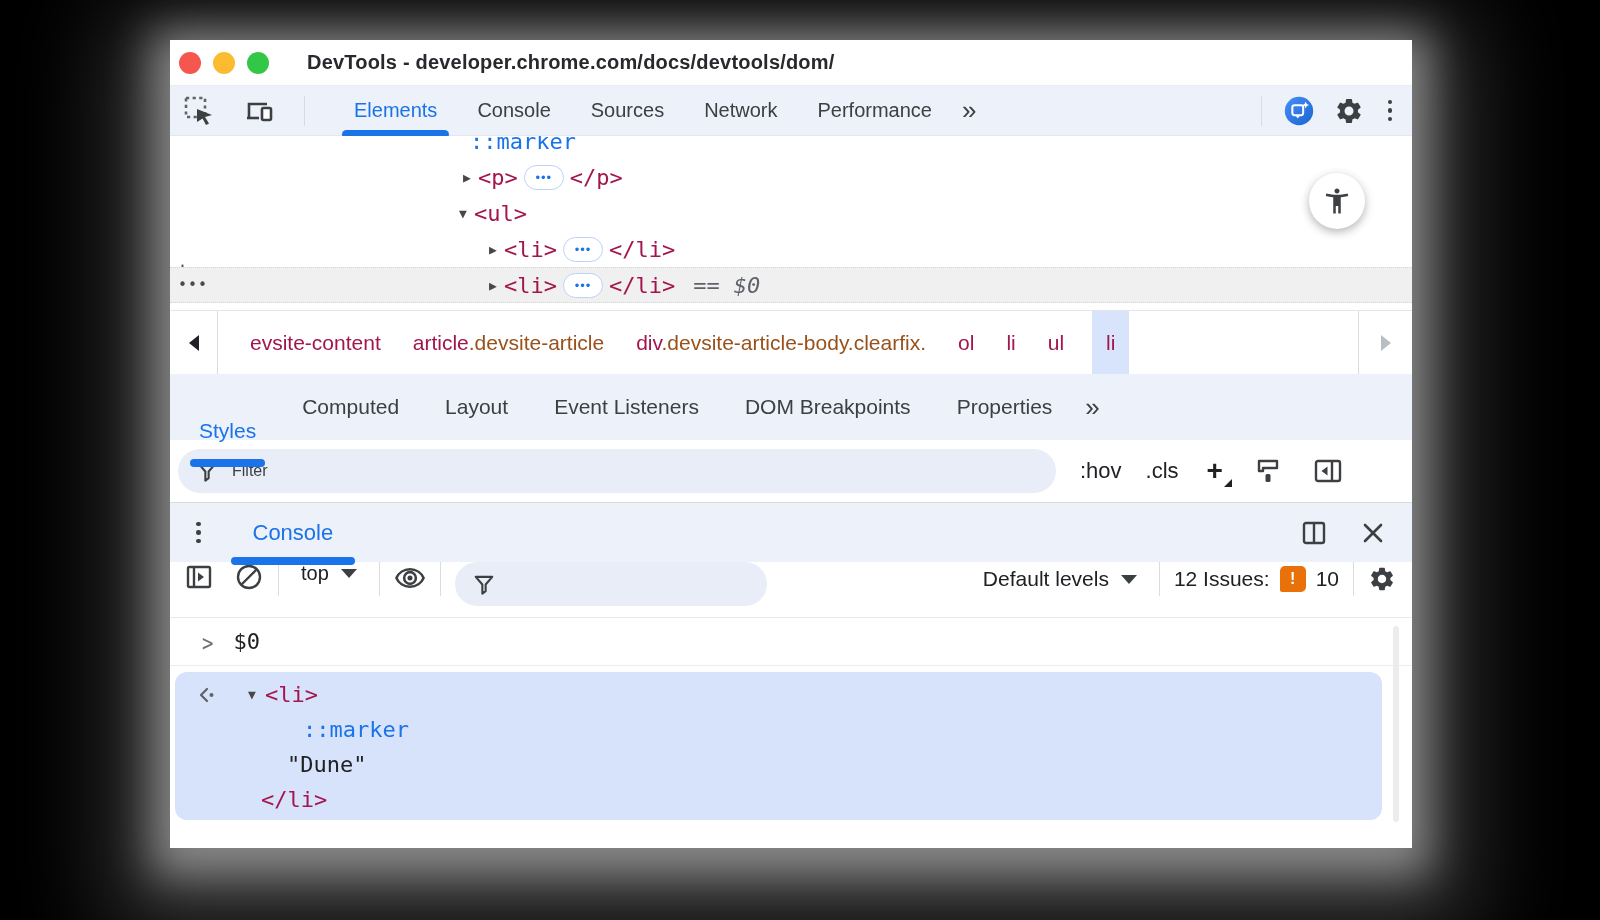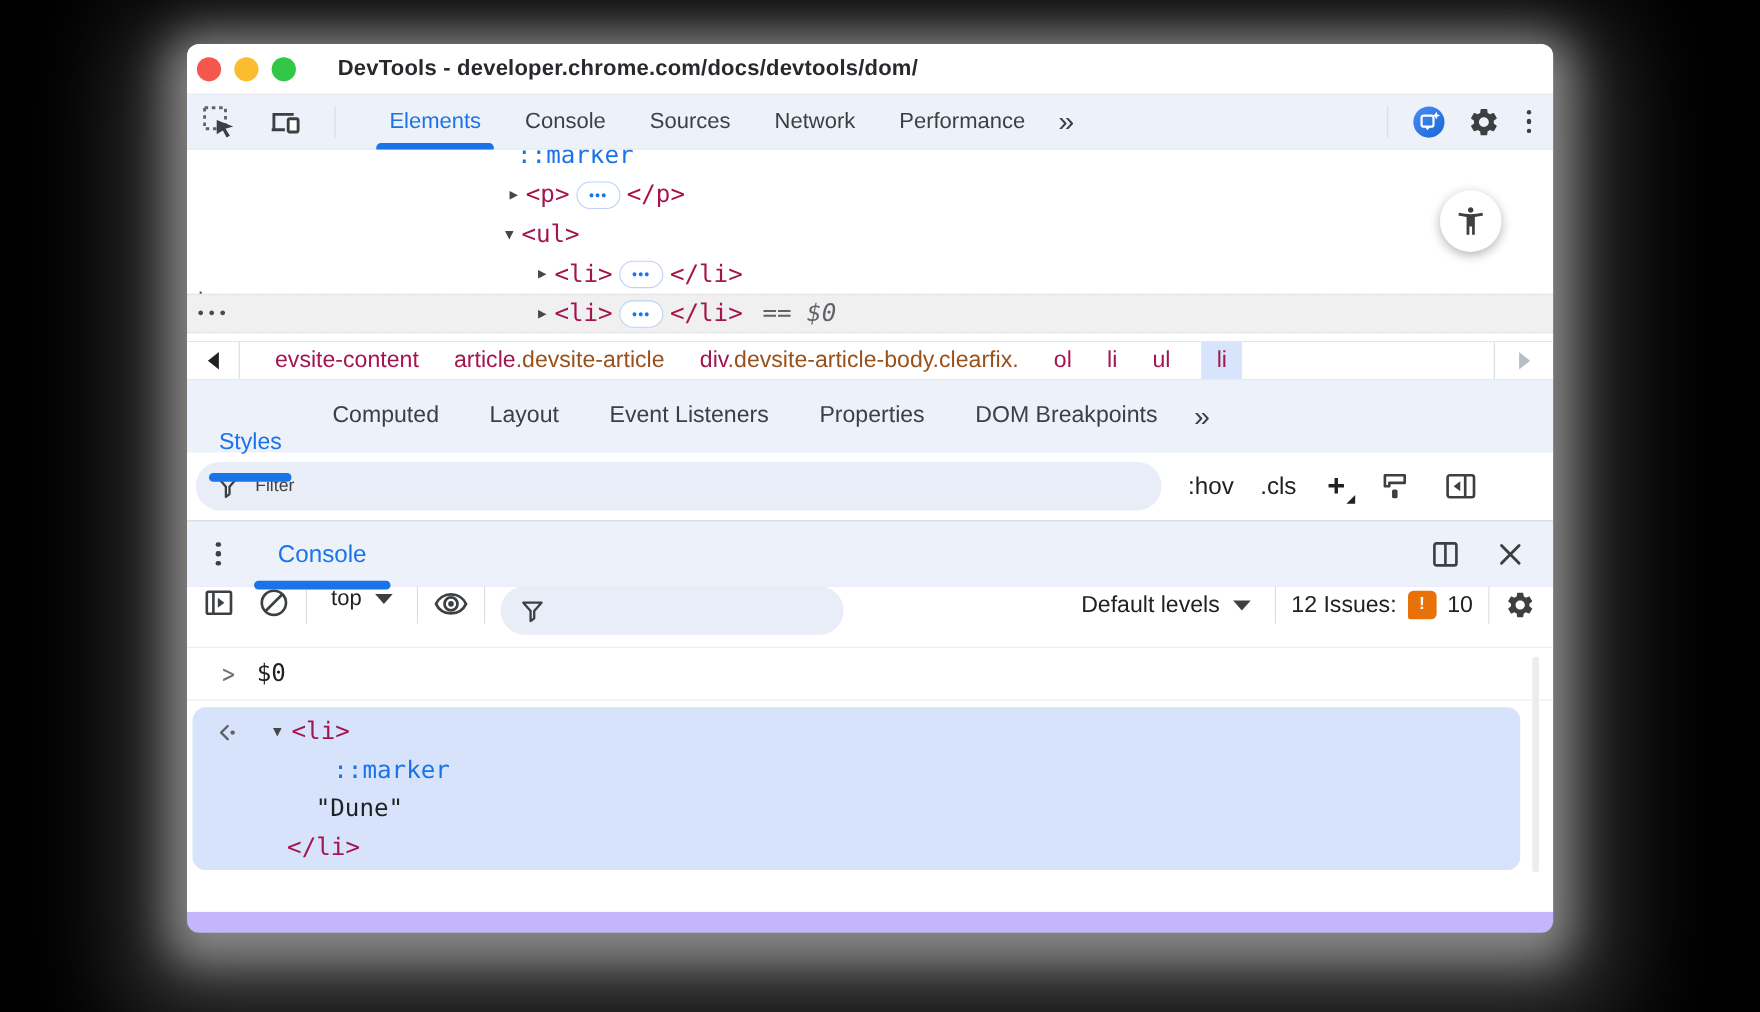--- a/index.html
+++ b/index.html
@@ -5,21 +5,21 @@
   * { box-sizing: border-box; margin: 0; padding: 0; }
   html,body { width:1600px; height:920px; }
   body {
     background:#000;
     font-family:"Liberation Sans", sans-serif;
     position:relative;
     overflow:hidden;
   }
   .window {
     position:absolute; left:170px; top:40px; width:1242px; height:808px;
-    background:#c4b5fd; border-radius:11px; overflow:hidden;
+    background:#3b82f6; border-radius:0; overflow:hidden;
     box-shadow:0 10px 40px 18px rgba(150,150,150,.85), 0 30px 90px 60px rgba(110,110,110,.45);
   }
   
   .titlebar { height:46px; background:#fff; border-bottom:1px solid #ececec;
     display:flex; align-items:center; padding-left:9px; }
   .light { width:22px; height:22px; border-radius:50%; margin-right:12px; }
   .light.red{ background:#f5564e; } .light.yellow{ background:#fcbc2f; } .light.green{ background:#33c748; }
   .win-title { margin-left:26px; font-size:20px; font-weight:bold; color:#27292d; letter-spacing:.2px; }
   
   .main-toolbar { height:50px; background:#edf1f9; border-bottom:1px solid #e3e7ee;
@@ -49,21 +49,21 @@
     margin:0 6px; }
   .ellipsis-pill span { color:#1a73e8; font-size:13px; letter-spacing:1px; line-height:1;
     font-family:"Liberation Sans",sans-serif; }
   .eq-hint { color:#5f6368; margin-left:18px; }
   .eq-hint .var { font-style:italic; margin-left:14px; }
   .dom-row.selected { background:#f0f0f0; border-top:1px dotted #d4d4d4; border-bottom:1px dotted #d4d4d4; }
   .edge-mark { position:absolute; left:8px; color:#4a4a4a; font-size:15px; letter-spacing:1px; }
   .a11y-fab { position:absolute; left:1139px; top:37px; width:56px; height:56px; border-radius:50%;
     background:#fff; box-shadow:0 3px 10px rgba(0,0,0,.3); display:flex; align-items:center; justify-content:center; }
   
-  .crumbs { height:35px; background:#fff; border-top:1px solid #e2e5ea;
+  .crumbs { height:64px; background:#fff; border-top:1px solid #e2e5ea;
     display:flex; align-items:center; font-size:21px; }
   .crumb-nav { width:48px; height:100%; display:flex; align-items:center; justify-content:center;
     border-right:1px solid #d8dce2; flex:0 0 auto; }
   .crumb-nav.fwd { margin-left:auto; border-right:none; border-left:1px solid #d8dce2; width:54px; }
   .tri-l { width:0; height:0; border-top:8px solid transparent; border-bottom:8px solid transparent;
     border-right:10px solid #202124; }
   .tri-r { width:0; height:0; border-top:8px solid transparent; border-bottom:8px solid transparent;
     border-left:10px solid #b9bdc4; }
   .crumb { margin-left:32px; white-space:nowrap; }
   .crumb .c-tag { color:#a3154d; }
@@ -270,24 +270,24 @@
     <div class="s-tab">
         <span>Computed</span>
       </div>
     <div class="s-tab">
         <span>Layout</span>
       </div>
     <div class="s-tab">
         <span>Event Listeners</span>
       </div>
     <div class="s-tab">
+        <span>DOM Breakpoints</span>
+      </div>
+    <div class="s-tab">
         <span>Properties</span>
-      </div>
-    <div class="s-tab">
-        <span>DOM Breakpoints</span>
       </div>
     <div class="more-chevron">»</div>
   </div>
 
   <div class="filter-row">
     <div class="pill-input">
       <svg width="22" height="22" viewBox="0 0 20 20">
         <path d="M2.5 3.5 h15 l-6 7 v6 l-3 2.2 v-8.2 z" fill="none" stroke="#3c4043" stroke-width="1.9" stroke-linejoin="round"></path>
       </svg>
       <input type="text" placeholder="Filter" style="">

